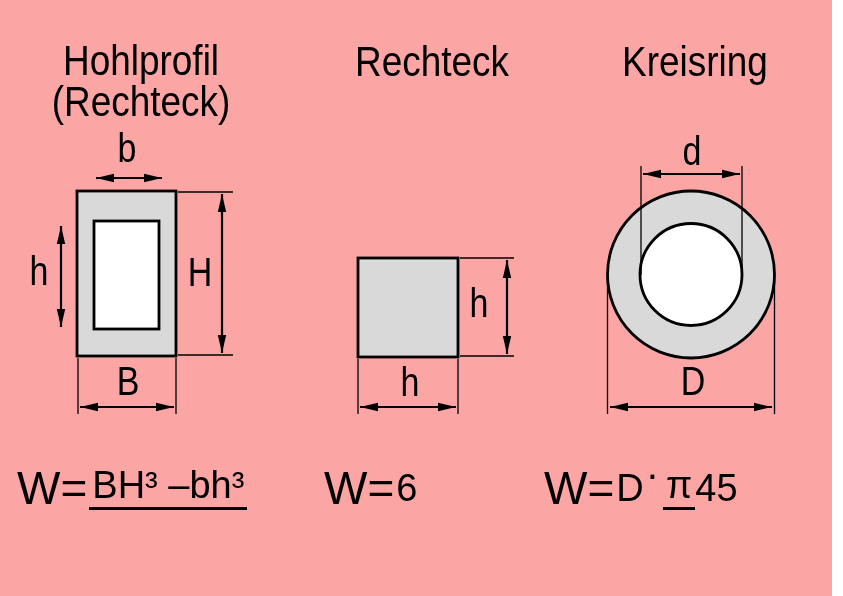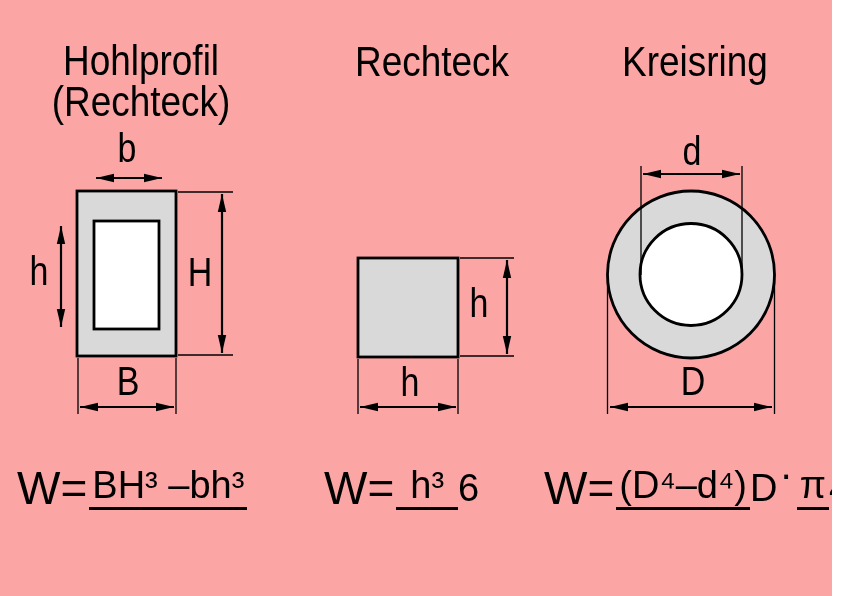--- a/index.html
+++ b/index.html
@@ -100,30 +100,28 @@
     <span class="feq">=</span>
     <span class="frac">
       <span class="num">BH³ –bh³</span>
     </span>
   </div>
 
   <div class="formula" style="left:324px;top:465px;">
     <span class="flhs">W</span>
     <span class="feq">=</span>
     <span class="frac padded">
-      <span class="num">h³</span>
       <span class="den">6</span>
     </span>
   </div>
 
   <div class="formula" style="left:544px;top:465px;">
     <span class="flhs">W</span>
     <span class="feq">=</span>
     <span class="frac">
-      <span class="num">(D⁴–d⁴)</span>
       <span class="den">D</span>
     </span>
     <span class="mdot">·</span>
     <span class="frac">
       <span class="num">π</span>
       <span class="den">45</span>
     </span>
   </div>
 
 </div>

